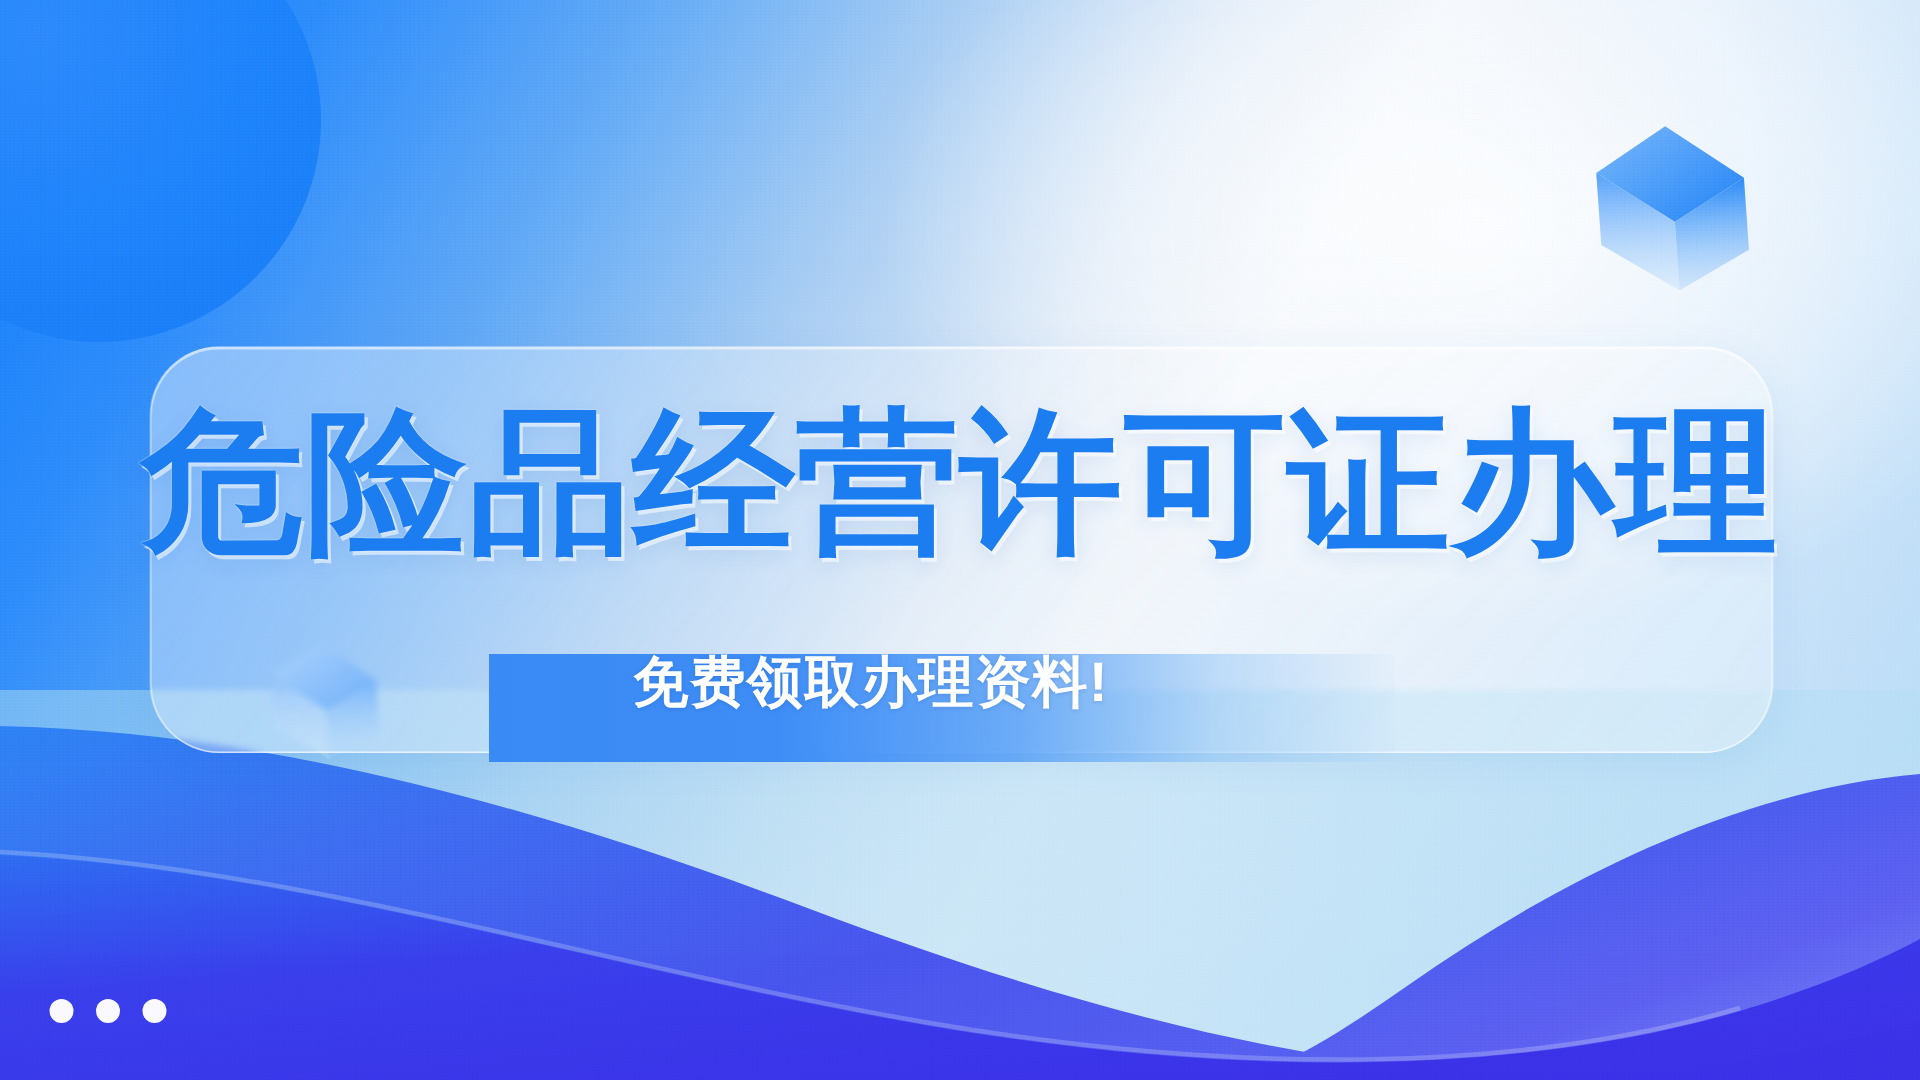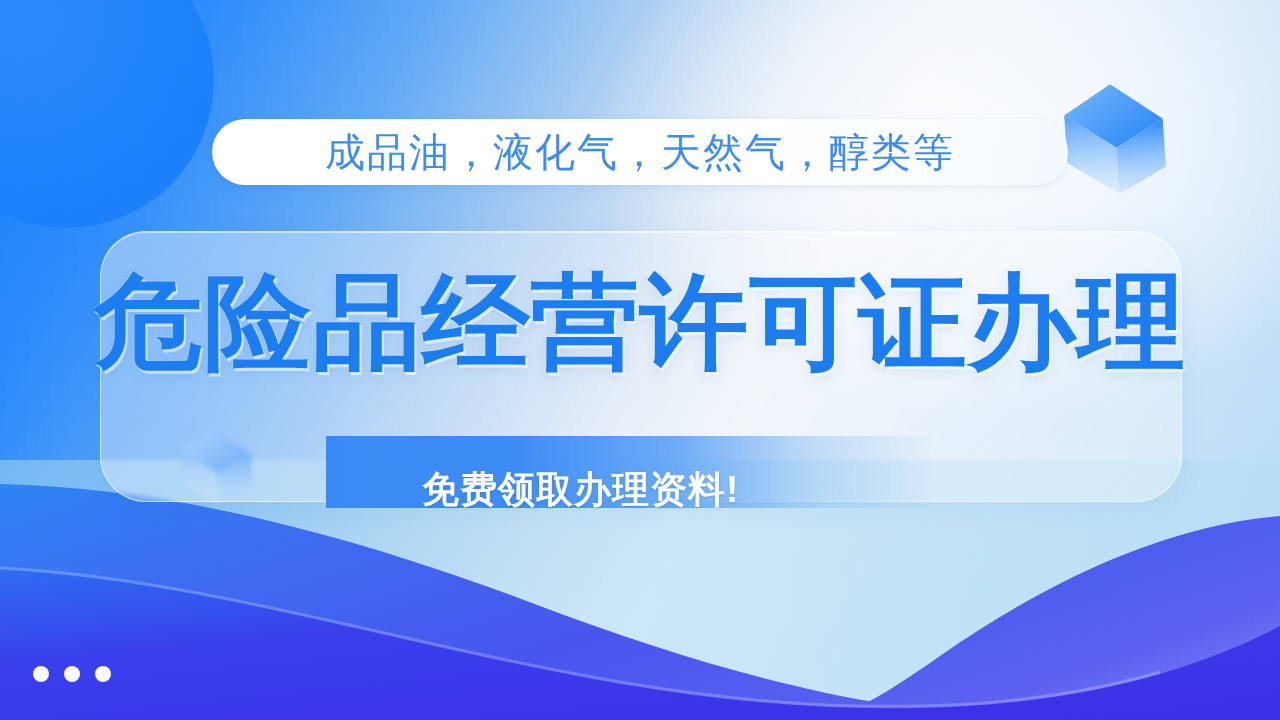--- a/index.html
+++ b/index.html
@@ -170,21 +170,21 @@
     top: 436px;
     width: 604px;
     height: 72px;
     background: linear-gradient(90deg,
       rgba(58,138,245,1) 0%,
       rgba(62,141,246,1) 32%,
       rgba(86,158,246,0.84) 58%,
       rgba(130,188,244,0.45) 80%,
       rgba(176,214,244,0.06) 100%);
     display: flex;
-    align-items: flex-end;
+    align-items: flex-start;
   }
   .cta-text {
     margin-left: 96px;
     font-size: 37px;
     font-weight: 700;
     color: #ffffff;
     letter-spacing: 1px;
     line-height: 1;
     white-space: nowrap;
     text-shadow: 0 1px 3px rgba(20,70,150,0.22);
@@ -296,23 +296,20 @@
         <polygon points="8,34 58,70 58,116 8,82" fill="url(#cb2Left)"></polygon>
         <polygon points="106,44 58,70 58,116 106,92" fill="url(#cb2Right)"></polygon>
       </svg>
     </div>
 
     <div class="grain"></div>
   </div>
 
   <div class="content">
 
-    <div class="pill">
-      <span class="pill-text">成品油，液化气，天然气，醇类等</span>
-    </div>
 
     <div class="glass-card"></div>
 
     <div class="headline">危险品经营许可证办理</div>
 
     <div class="cta-bar">
       <span class="cta-text">免费领取办理资料!</span>
     </div>
 
     <div class="dots">

